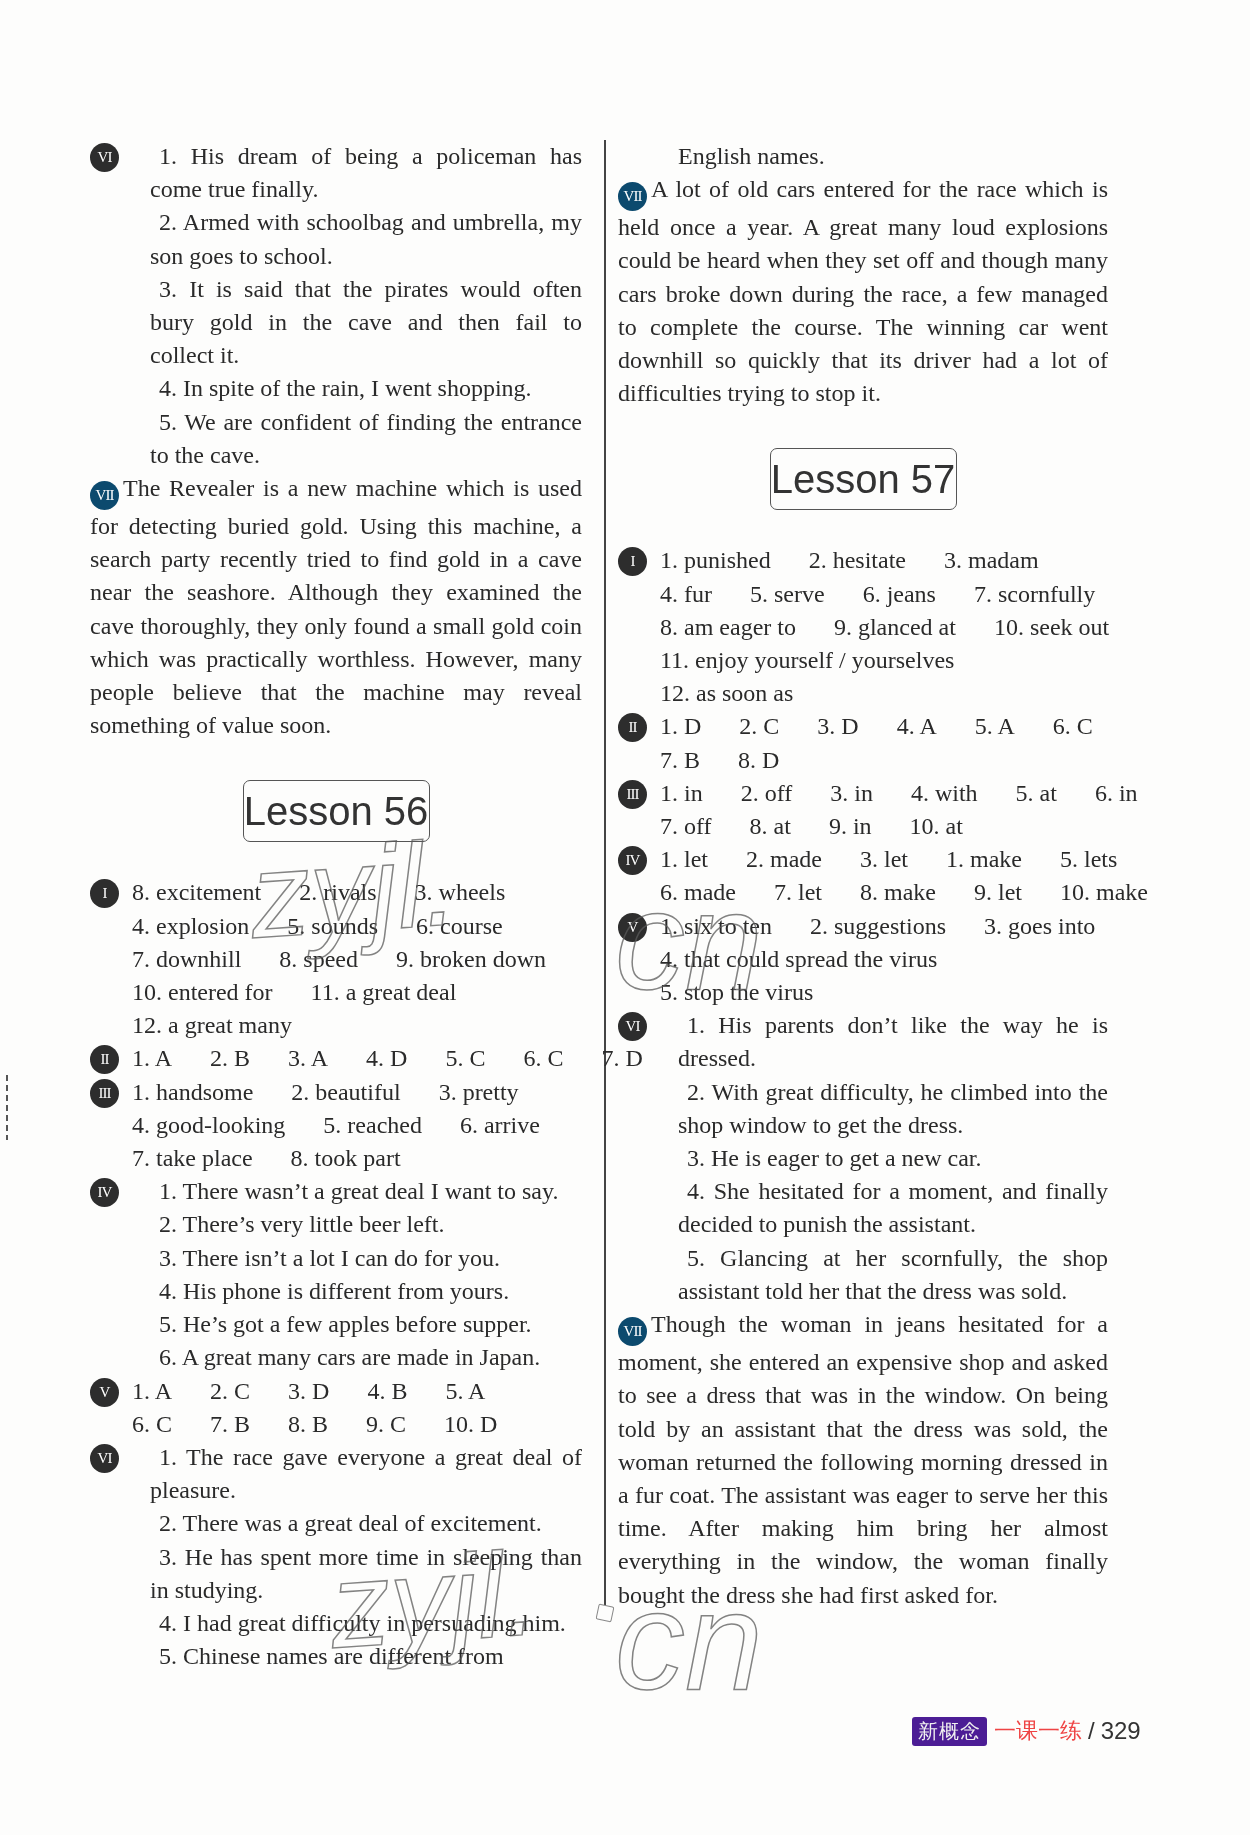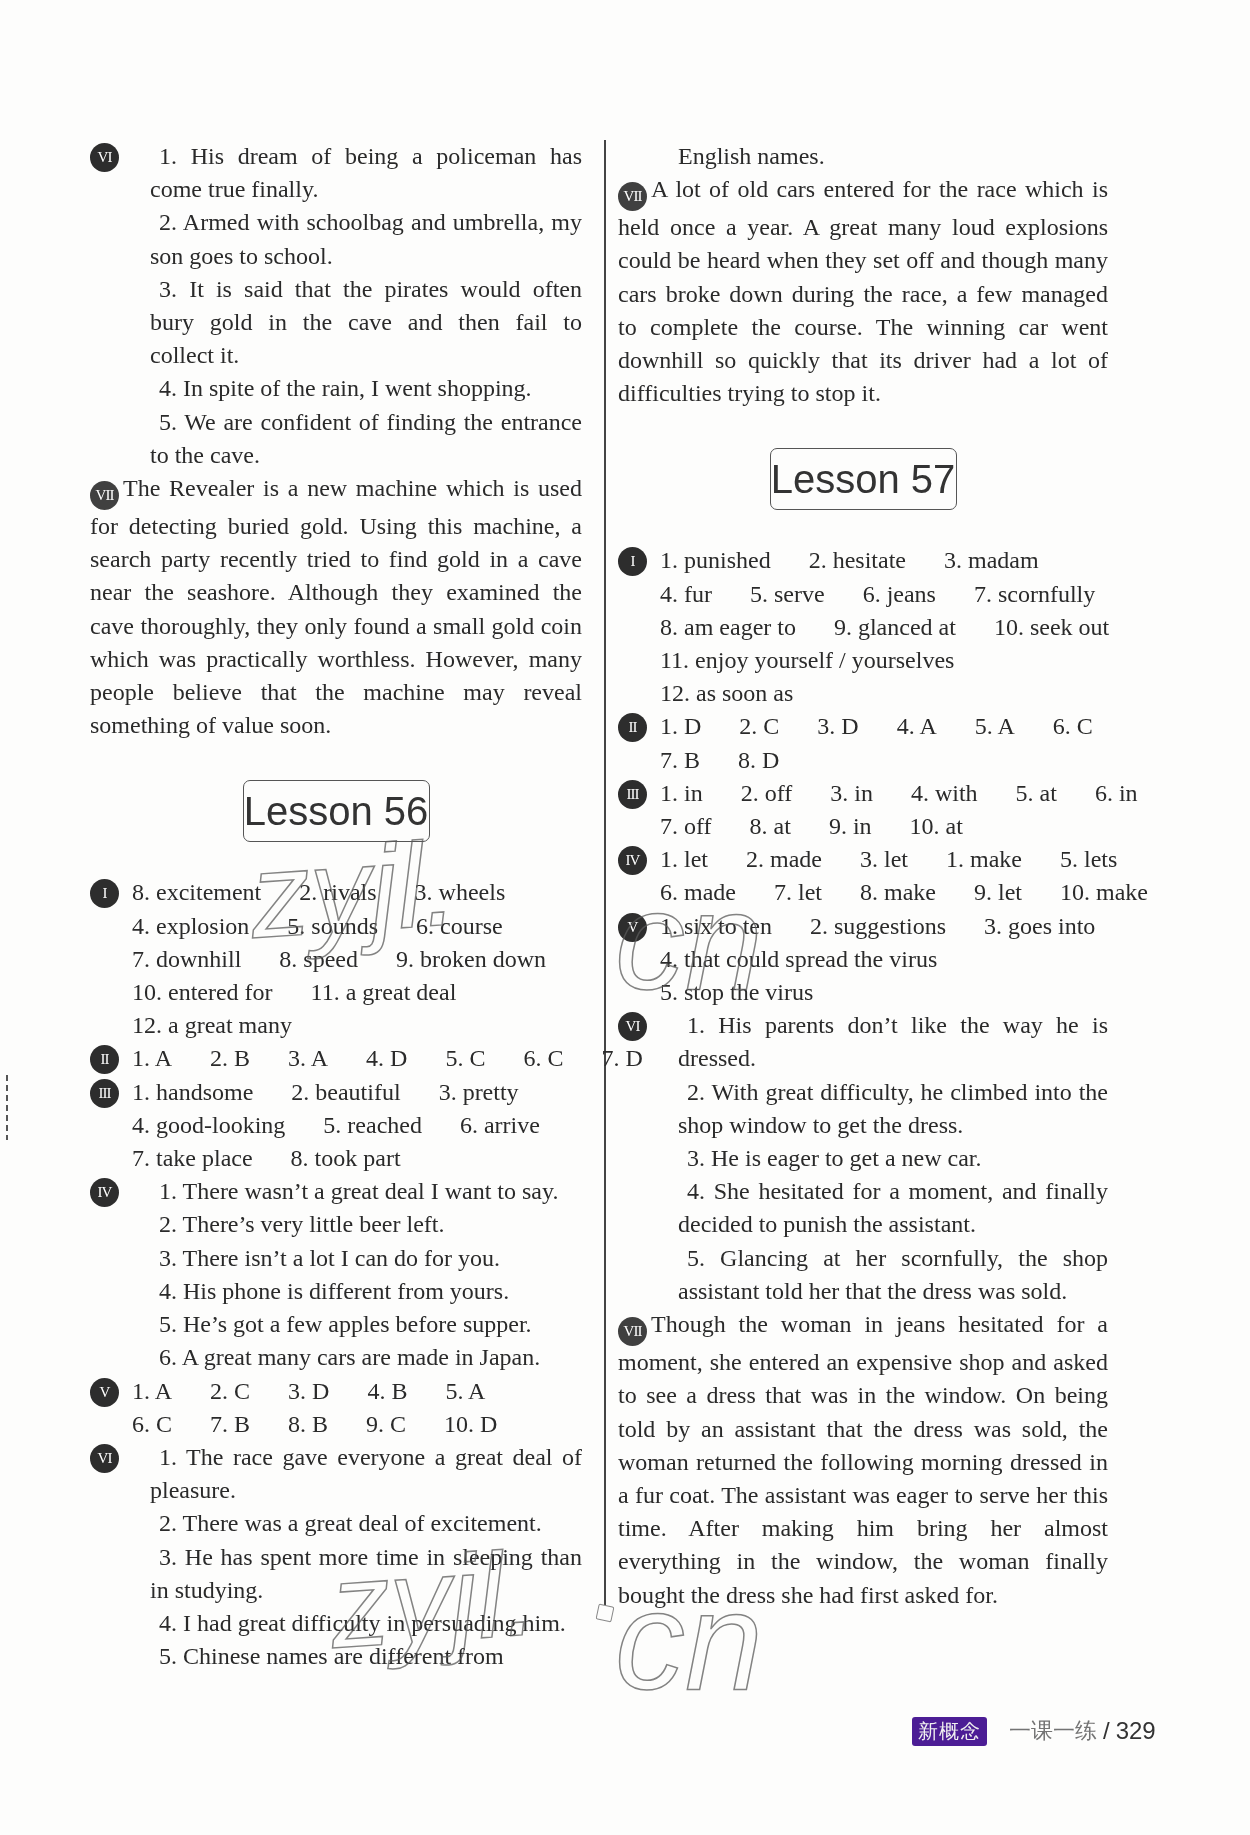--- a/index.html
+++ b/index.html
@@ -17,36 +17,36 @@
   .sec { position: relative; padding-left: 42px; }
   .sec .badge {
     position: absolute; left: 0; top: 3px; width: 29px; height: 29px; border-radius: 50%;
     background: #2d2d2d; color: #fff; font-size: 15px; line-height: 29px; text-align: center;
     font-family: "Liberation Serif", serif; letter-spacing: -1px;
   }
   .item { padding-left: 0; margin-left: 27px; }
   .cont { padding-left: 18px; }
   .para { position: relative; font-size: 24px; line-height: 33.2px; text-align: justify; }
   .para .badge {
-    display: inline-block; width: 29px; height: 29px; border-radius: 50%; background: #404040; color: #fff;
+    display: inline-block; width: 29px; height: 29px; border-radius: 50%; background: #0c4a6e; color: #fff;
     font-size: 15px; line-height: 29px; text-align: center; vertical-align: -4px; margin-right: 4px; letter-spacing: -1px;
   }
   .row { display: flex; gap: 6px; }
   .row span { margin-right: 32px; }
   .lesson-box {
     margin: 38px auto 34px auto; width: 185px; height: 60px; border: 1.5px solid #555; border-radius: 7px;
     display: flex; align-items: center; justify-content: center;
     font-family: "Liberation Sans", "DejaVu Sans", sans-serif; font-size: 40px; color: #333;
   }
   .footer { position: absolute; left: 912px; top: 1716px; display: flex; align-items: center; }
   .footer .tag {
     background: #4c1d95; color: #f0f0f0; font-size: 20px; padding: 1px 6px; border-radius: 3px;
     font-family: "DejaVu Sans", sans-serif; letter-spacing: 1px;
   }
-  .footer .series { font-family: Liberation Serif, serif; font-size: 22px; color: #737373; margin-left: 22px; }
+  .footer .series { font-family: Liberation Serif, serif; font-size: 22px; color: #ef4444; margin-left: 7px; }
   .footer .slash { font-family: "Liberation Sans", sans-serif; font-size: 24px; color: #333; margin: 0 6px; }
   .footer .page { font-family: "Liberation Sans", sans-serif; font-size: 24px; color: #333; }
   .margin-mark { position: absolute; left: 6px; top: 1075px; width: 2px; height: 65px;
     background: repeating-linear-gradient(#555 0 6px, transparent 6px 10px); }
   .wm { position: absolute; font-family: "Liberation Sans", sans-serif; color: transparent;
     -webkit-text-stroke: 1.5px rgba(90,90,90,0.75); font-style: italic; pointer-events: none; }
 </style>
 </head>
 <body>
 

